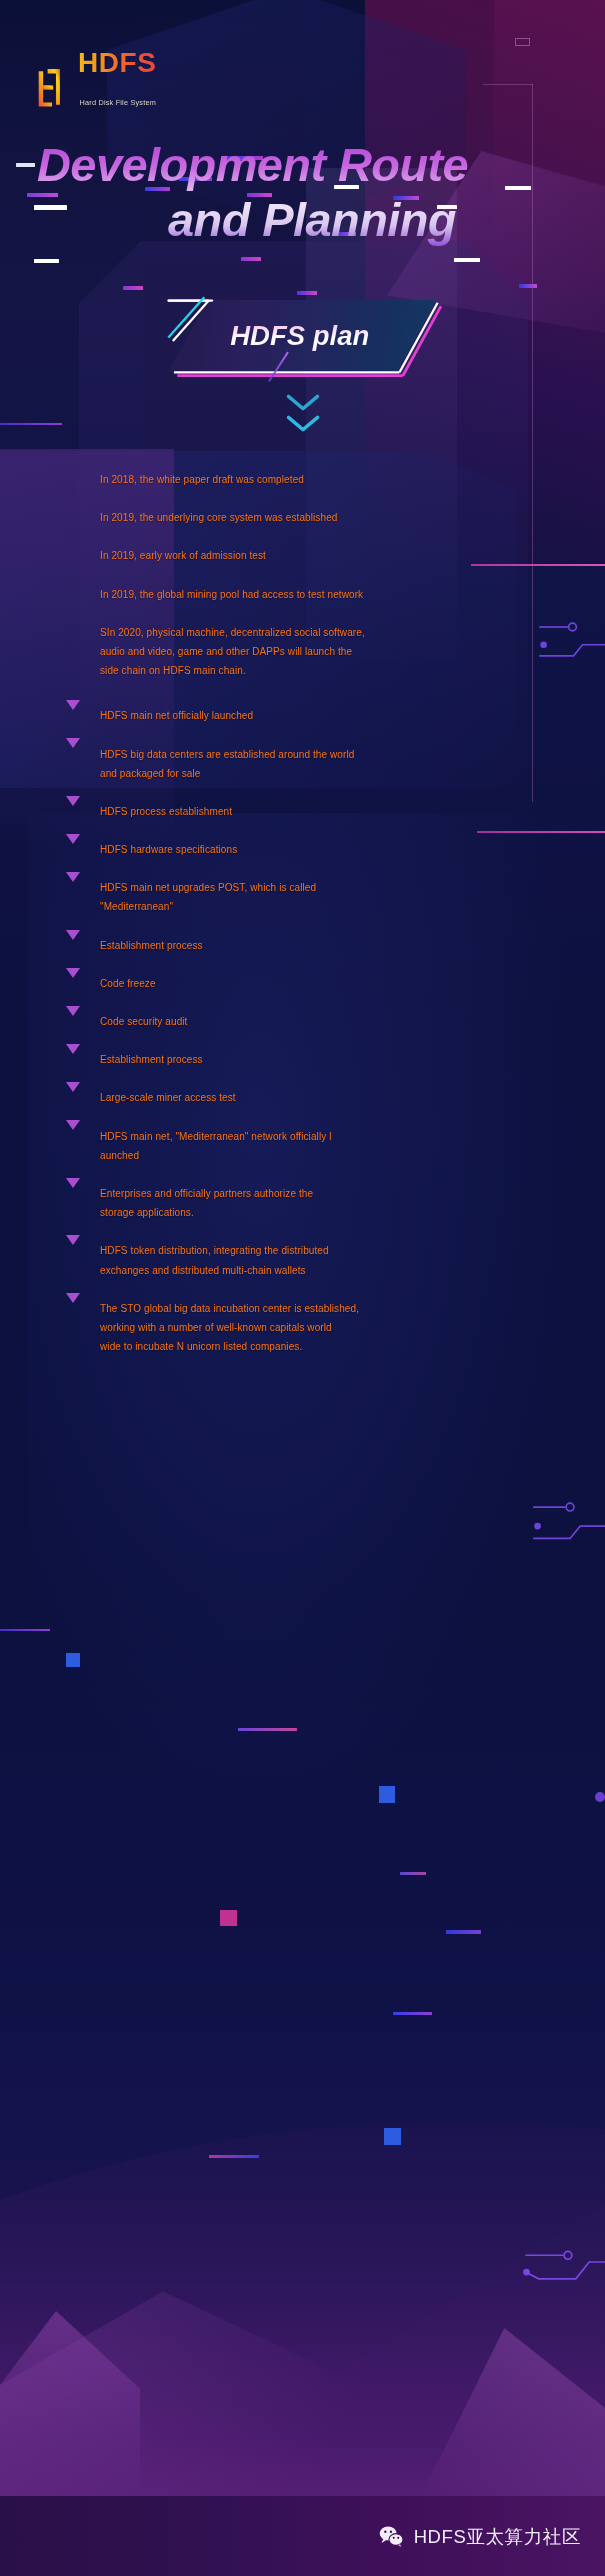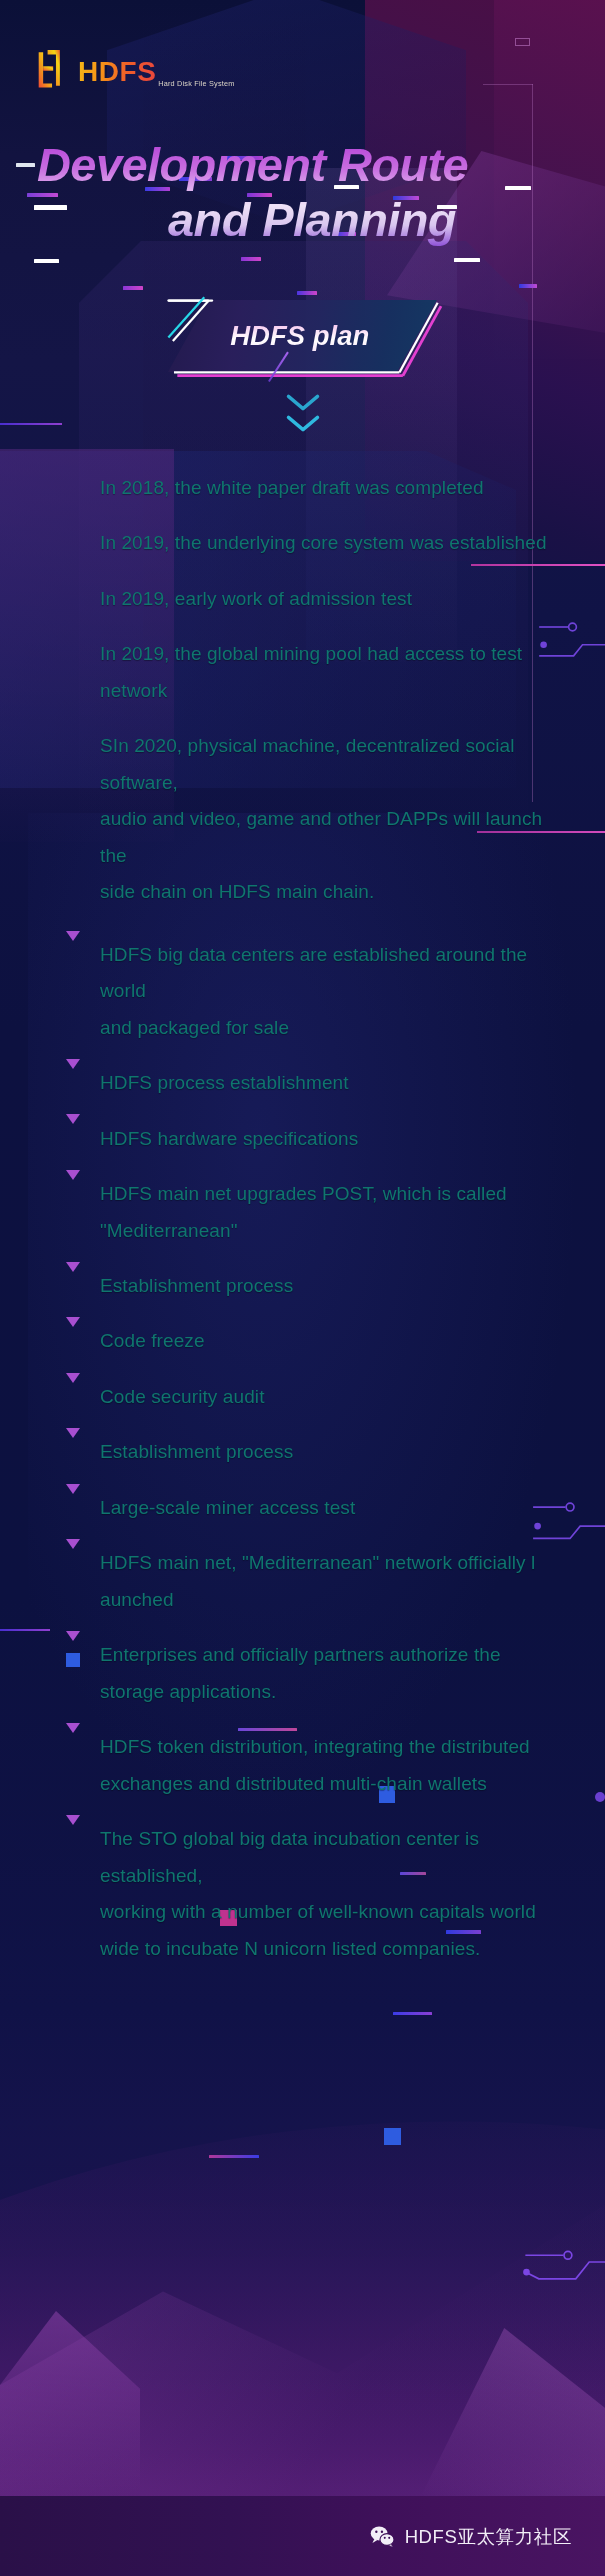--- a/index.html
+++ b/index.html
@@ -96,21 +96,21 @@
 
   
   .circuit { position:absolute; }
 
   
   .logo {
     position:absolute; top:49px; left:33px;
     display:flex; align-items:flex-end; gap:7.9px;
   }
   .logo-mark { width:37px; height:39px; }
-  .logo-text-wrap { display:flex; flex-direction:row; }
+  .logo-text-wrap { display:flex; flex-direction:column; }
   .logo-word {
     font-size:28px; font-weight:700; letter-spacing:0.6px; line-height:1;
     background:linear-gradient(100deg,#f5b817 0%,#f59218 30%,#ef5d2a 62%,#e8443f 100%);
     -webkit-background-clip:text; background-clip:text; color:transparent;
   }
   .logo-sub {
     font-size:7.3px; color:#dcd6c8; letter-spacing:0.2px; margin-top:21px; margin-left:1.7px;
   }
 
   .title {
@@ -165,32 +165,32 @@
     width:11.8px; height:11.8px;
     background:linear-gradient(145deg,#a84fd0,#8e3fc0);
   }
   .bullet-tri {
     width:0; height:0;
     border-left:7.9px solid transparent;
     border-right:7.9px solid transparent;
     border-top:10.7px solid #a84fd0;
   }
   .item .text {
-    font-size:19px; line-height:1.92; color:#0f766e; font-weight:400;
+    font-size:10px; line-height:1.92; color:#f97316; font-weight:400;
     letter-spacing:0.1px; white-space:pre-line;
     text-shadow:0 0.6px 1.1px rgba(0,0,0,.35);
   }
   .item.gap-big { margin-bottom:26px; }
 
   
   .footer {
     position:absolute; bottom:0; left:0; width:606px; height:80px;
     background:linear-gradient(90deg,#2a1048 0%,#321152 38%,#3e1059 62%,#4a1462 100%);
     display:flex; align-items:center; justify-content:flex-end;
-    padding-right:34px; gap:9px;
+    padding-right:25px; gap:9px;
   }
   .wechat-icon { width:27px; height:22.4px; }
   .footer-text {
     font-size:18.5px; color:#f2eef7; letter-spacing:0.6px; font-weight:400;
   }
 </style>
 </head>
 <body>
 
 <div class="bg bg-base"></div>
@@ -340,20 +340,24 @@
       <div class="text">In 2019, the global mining pool had access to test network</div>
     </div>
     <div class="item gap-big">
       <span class="bullet"><span class="bullet-square"></span></span>
       <div class="text">SIn 2020, physical machine, decentralized social software,
 audio and video, game and other DAPPs will launch the
 side chain on HDFS main chain.</div>
     </div>
     <div class="item">
       <span class="bullet"><span class="bullet-tri"></span></span>
+      <div class="text">HDFS main net officially launched</div>
+    </div>
+    <div class="item">
+      <span class="bullet"><span class="bullet-tri"></span></span>
       <div class="text">HDFS big data centers are established around the world
 and packaged for sale</div>
     </div>
     <div class="item">
       <span class="bullet"><span class="bullet-tri"></span></span>
       <div class="text">HDFS process establishment</div>
     </div>
     <div class="item">
       <span class="bullet"><span class="bullet-tri"></span></span>
       <div class="text">HDFS hardware specifications</div>

